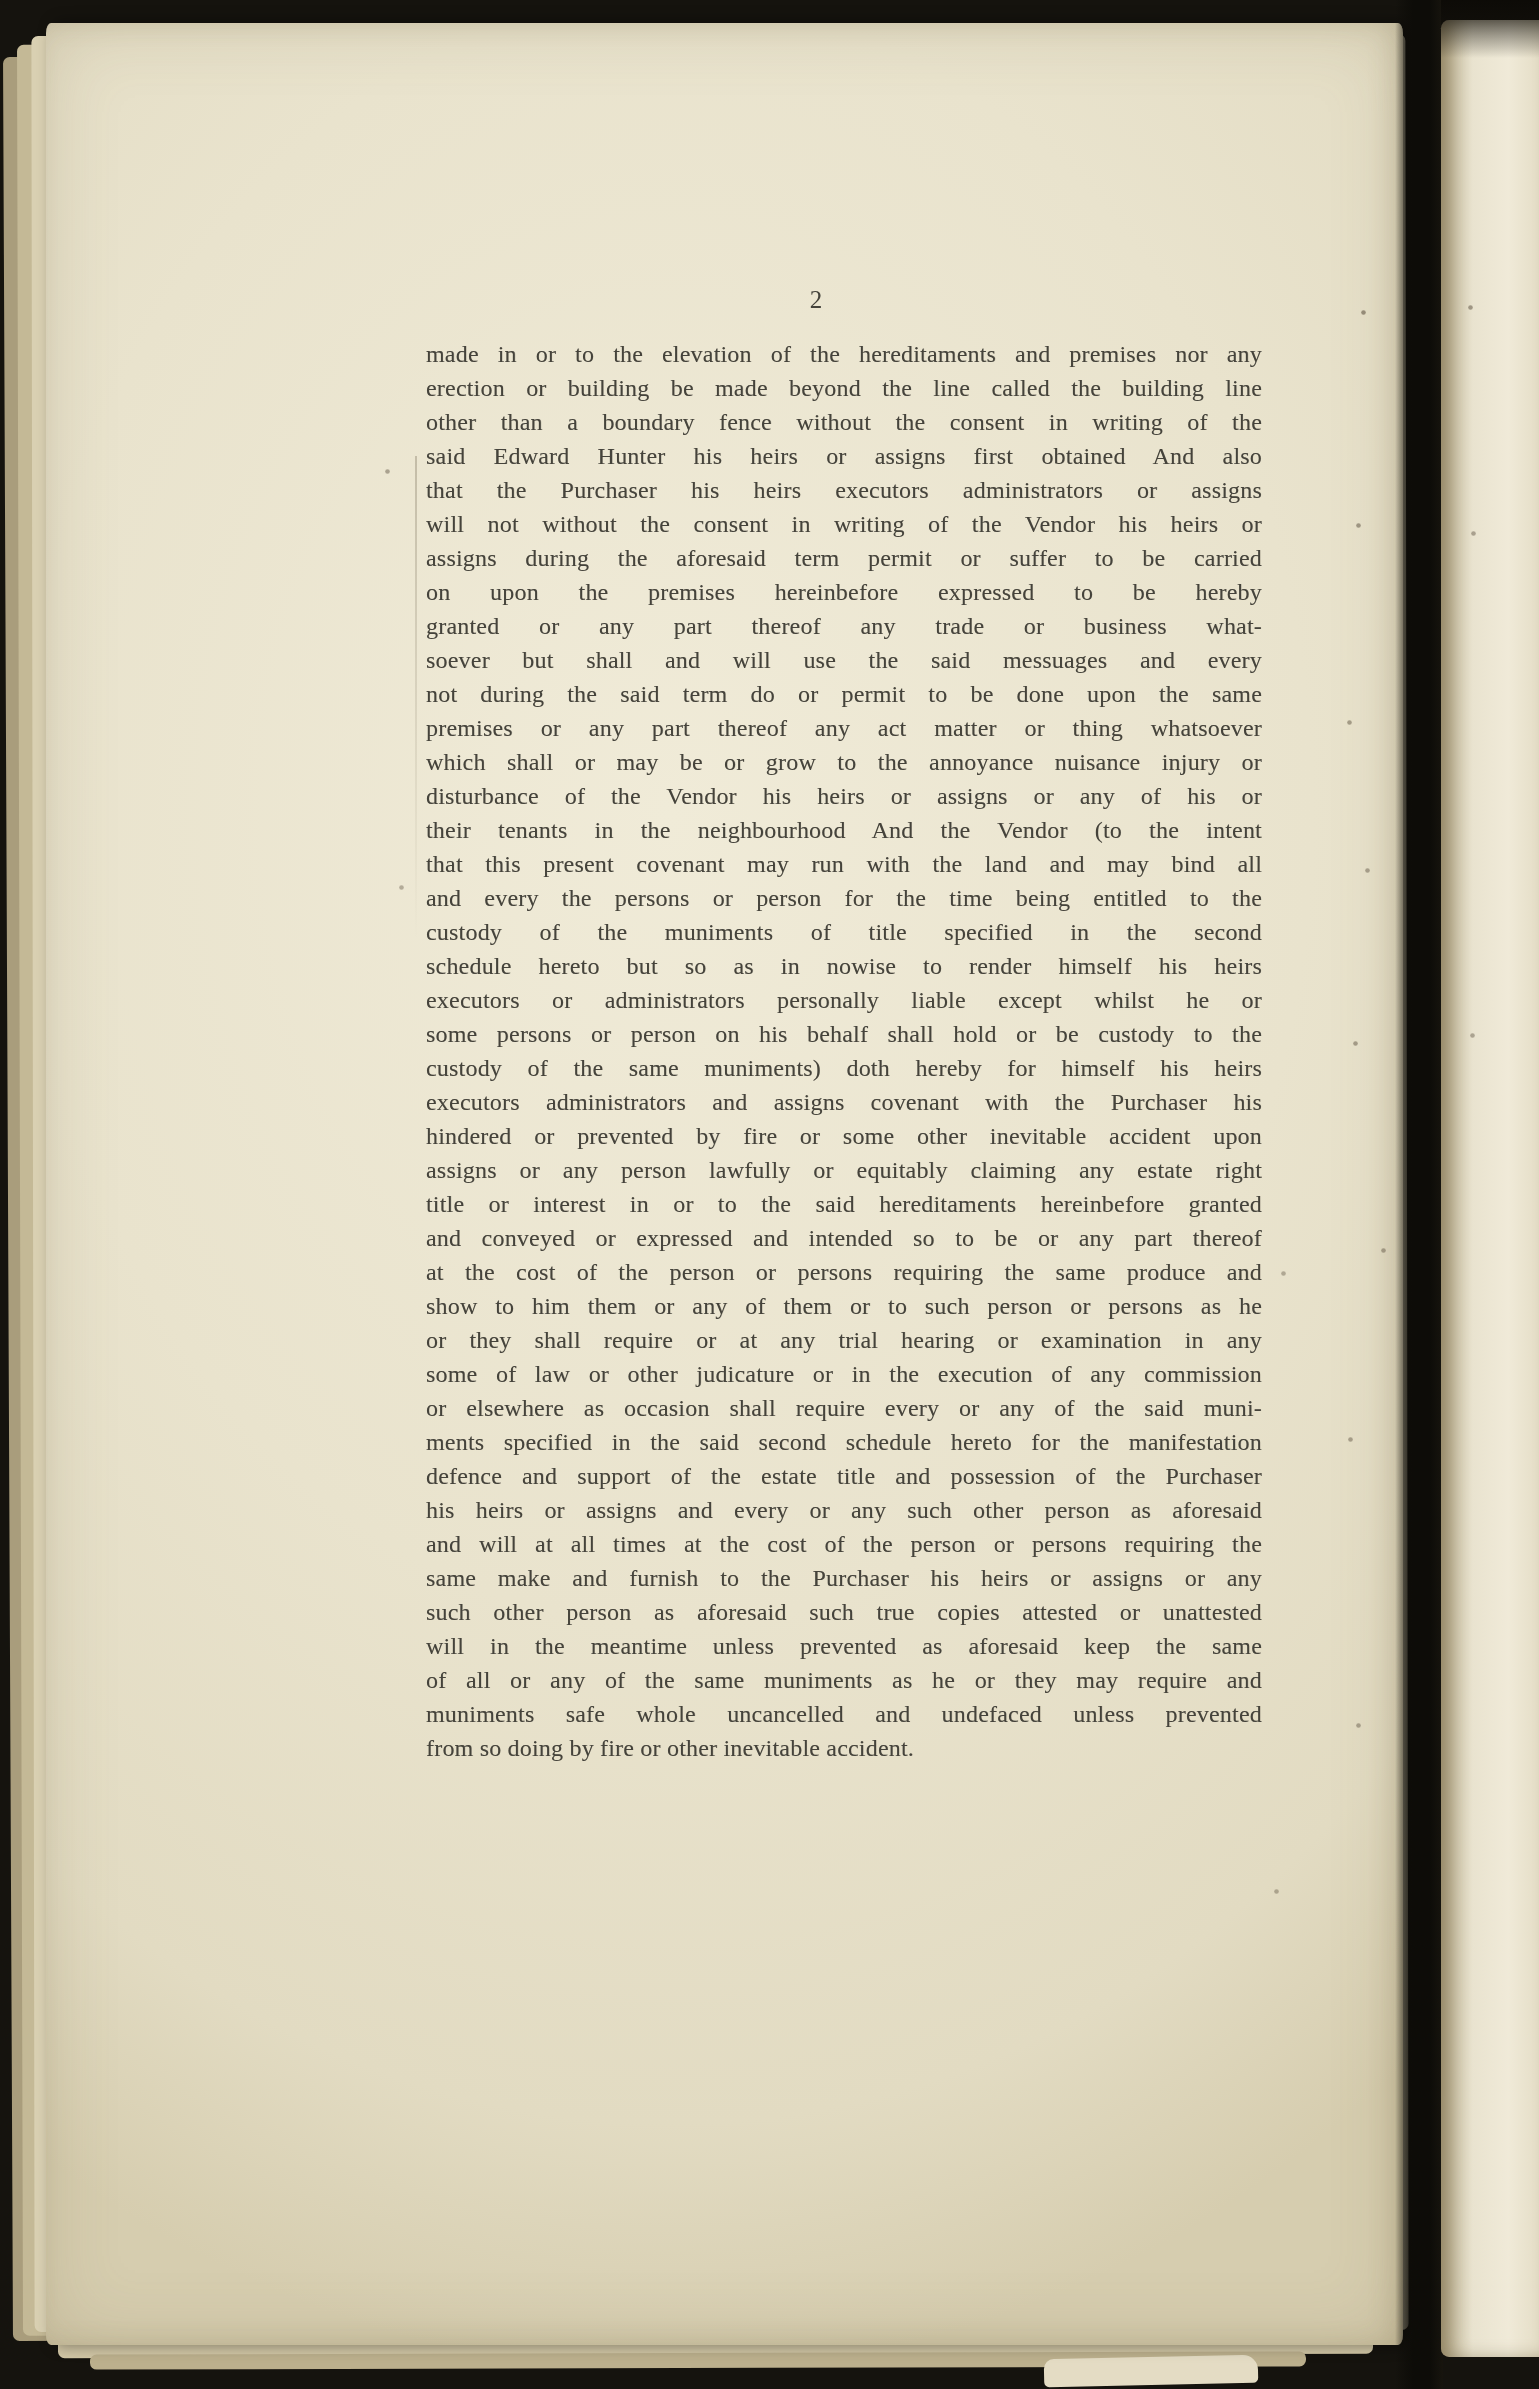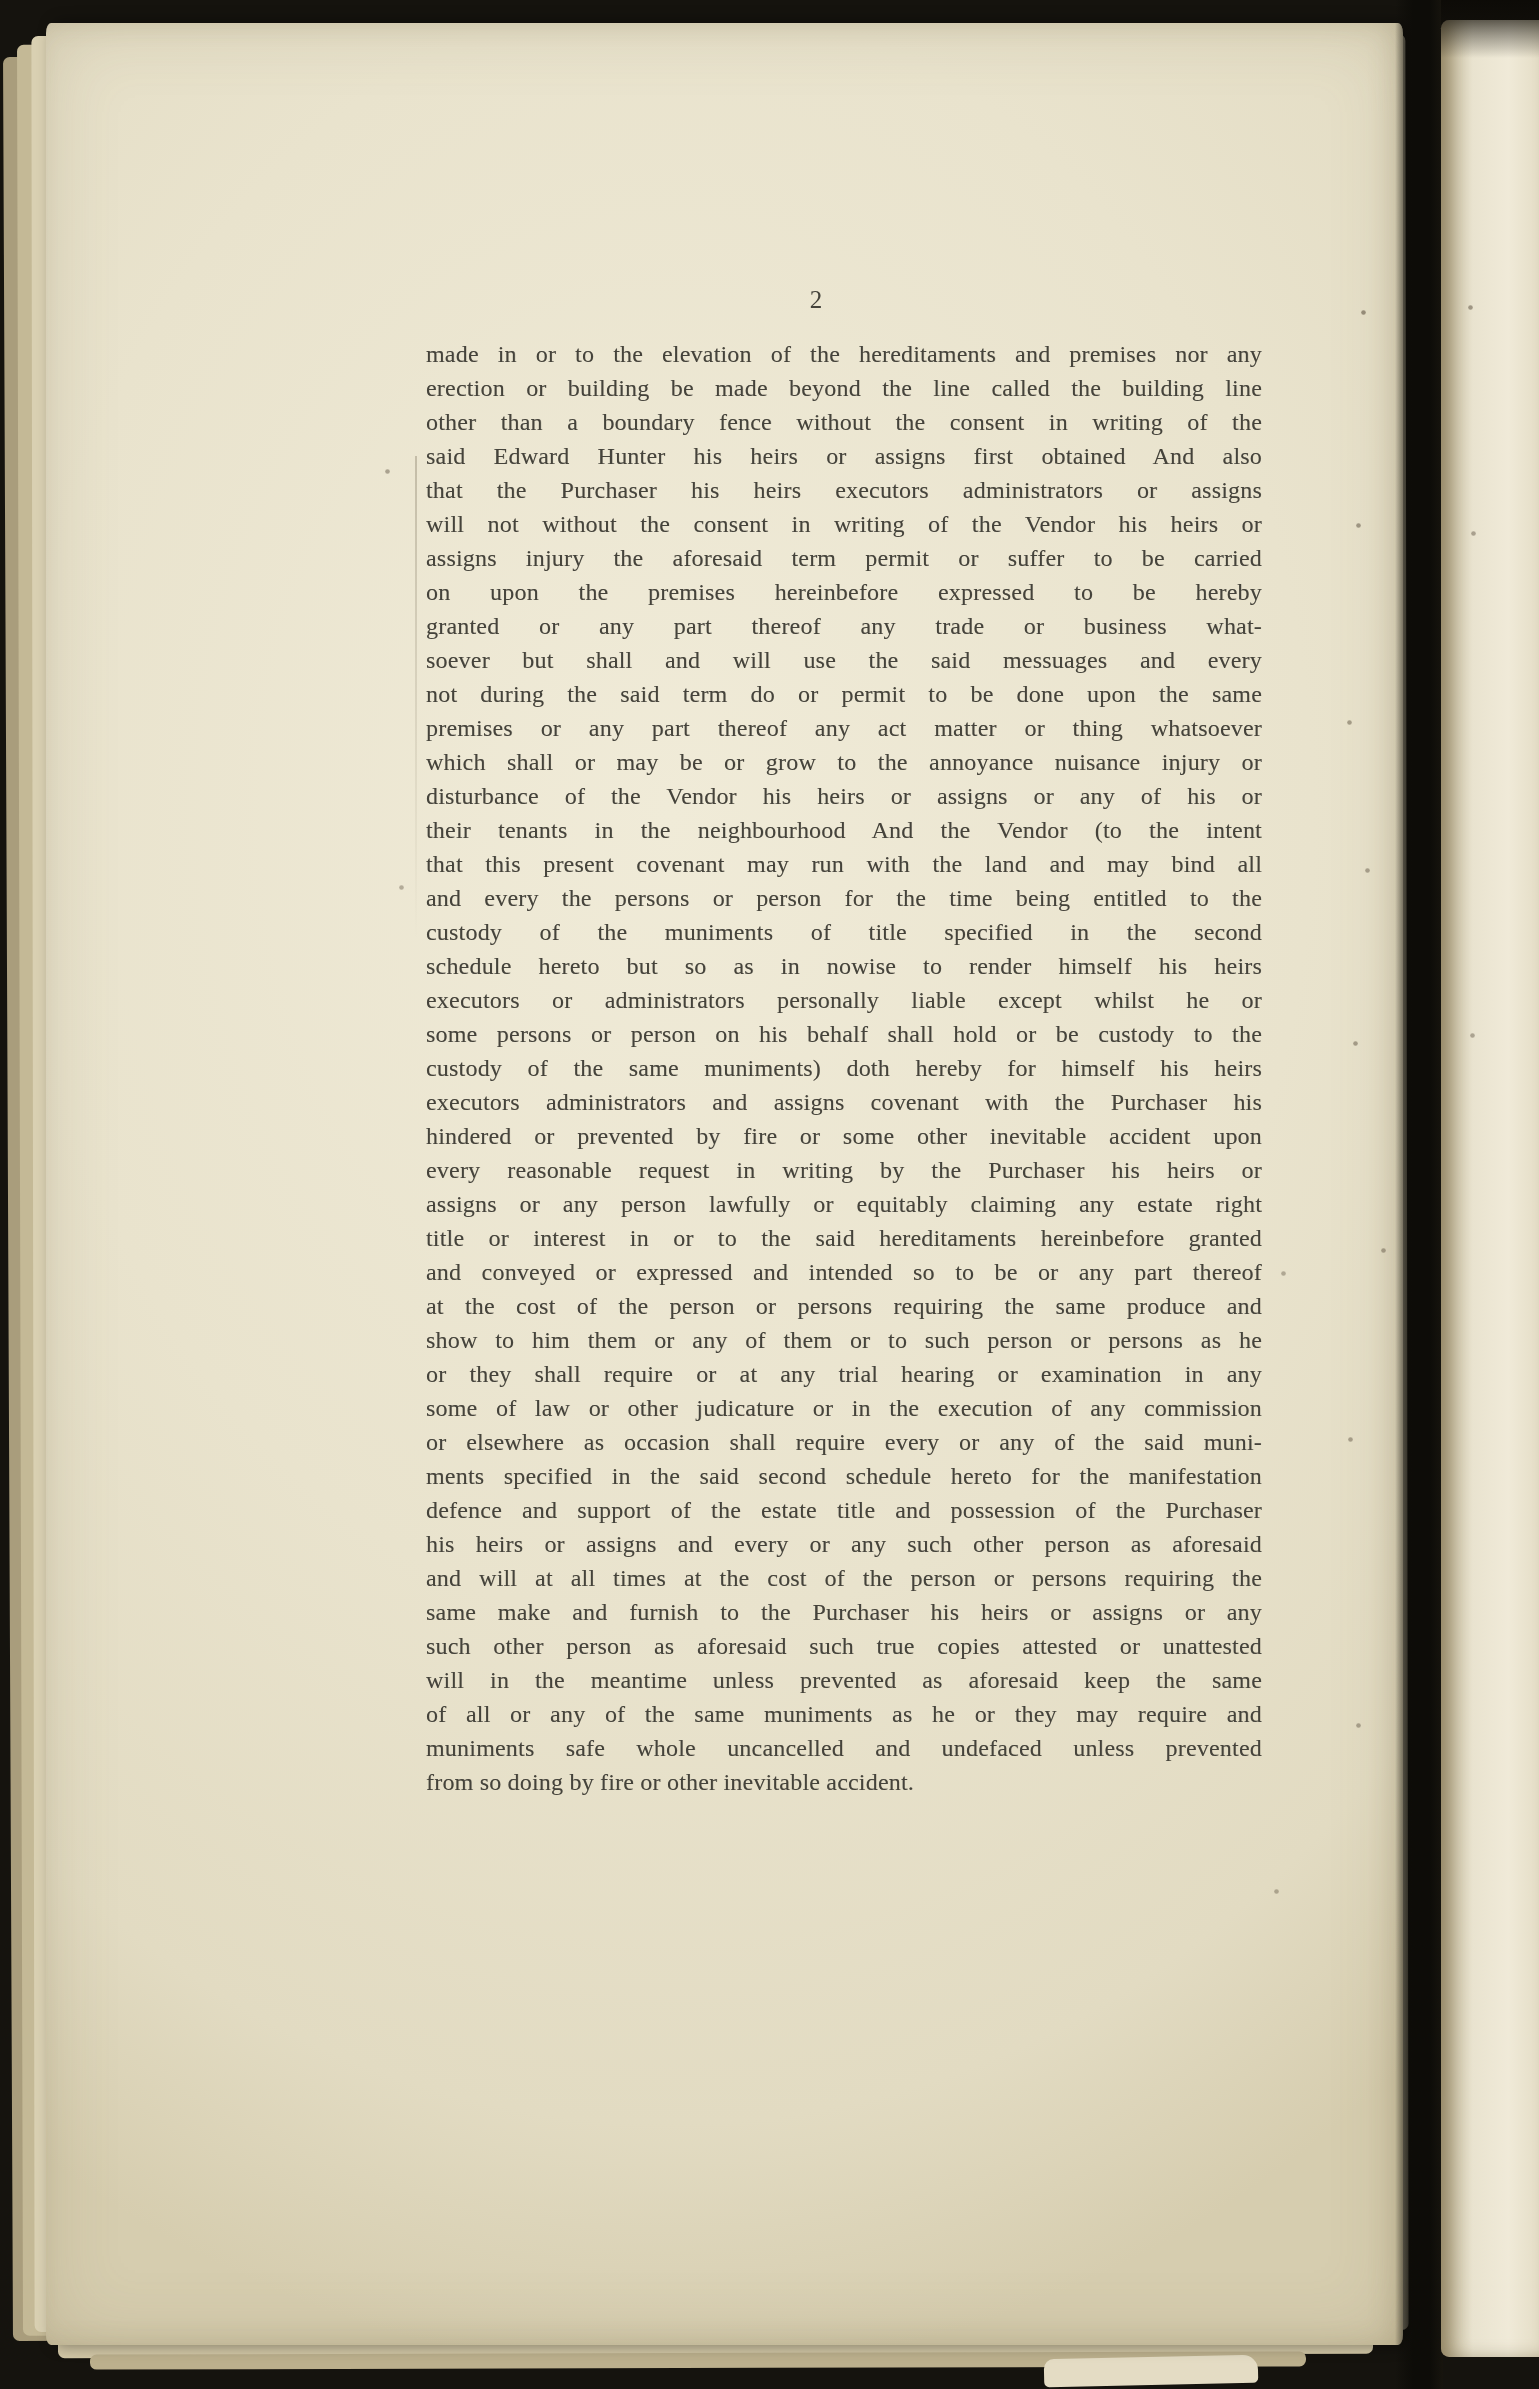--- a/index.html
+++ b/index.html
@@ -147,39 +147,38 @@
 
   <div class="page-number">2</div>
 
   <div class="text-block" id="text-block">
       <div class="line">made in or to the elevation of the hereditaments and premises nor any</div>
       <div class="line">erection or building be made beyond the line called the building line</div>
       <div class="line">other than a boundary fence without the consent in writing of the</div>
       <div class="line">said Edward Hunter his heirs or assigns first obtained  And also</div>
       <div class="line">that the Purchaser his heirs executors administrators or assigns</div>
       <div class="line">will not without the consent in writing of the Vendor his heirs or</div>
-      <div class="line">assigns injury the aforesaid term permit or suffer to be carried</div>
+      <div class="line">assigns during the aforesaid term permit or suffer to be carried</div>
       <div class="line">on upon the premises hereinbefore expressed to be hereby</div>
       <div class="line">granted or any part thereof any trade or business what-</div>
       <div class="line">soever but shall and will use the said messuages and every</div>
       <div class="line">not during the said term do or permit to be done upon the same</div>
       <div class="line">premises or any part thereof any act matter or thing whatsoever</div>
       <div class="line">which shall or may be or grow to the annoyance nuisance injury or</div>
       <div class="line">disturbance of the Vendor his heirs or assigns or any of his or</div>
       <div class="line">their tenants in the neighbourhood  And the Vendor (to the intent</div>
       <div class="line">that this present covenant may run with the land and may bind all</div>
       <div class="line">and every the persons or person for the time being entitled to the</div>
       <div class="line">custody of the muniments of title specified in the second</div>
       <div class="line">schedule hereto but so as in nowise to render himself his heirs</div>
       <div class="line">executors or administrators personally liable except whilst he or</div>
       <div class="line">some persons or person on his behalf shall hold or be custody to the</div>
       <div class="line">custody of the same muniments) doth hereby for himself his heirs</div>
       <div class="line">executors administrators and assigns covenant with the Purchaser his</div>
       <div class="line">hindered or prevented by fire or some other inevitable accident upon</div>
-      <div class="line">every reasonable request in writing by the Purchaser his heirs or</div>
       <div class="line">assigns or any person lawfully or equitably claiming any estate right</div>
       <div class="line">title or interest in or to the said hereditaments hereinbefore granted</div>
       <div class="line">and conveyed or expressed and intended so to be or any part thereof</div>
       <div class="line">at the cost of the person or persons requiring the same produce and</div>
       <div class="line">show to him them or any of them or to such person or persons as he</div>
       <div class="line">or they shall require or at any trial hearing or examination in any</div>
       <div class="line">some of law or other judicature or in the execution of any commission</div>
       <div class="line">or elsewhere as occasion shall require every or any of the said muni-</div>
       <div class="line">ments specified in the said second schedule hereto for the manifestation</div>
       <div class="line">defence and support of the estate title and possession of the Purchaser</div>

